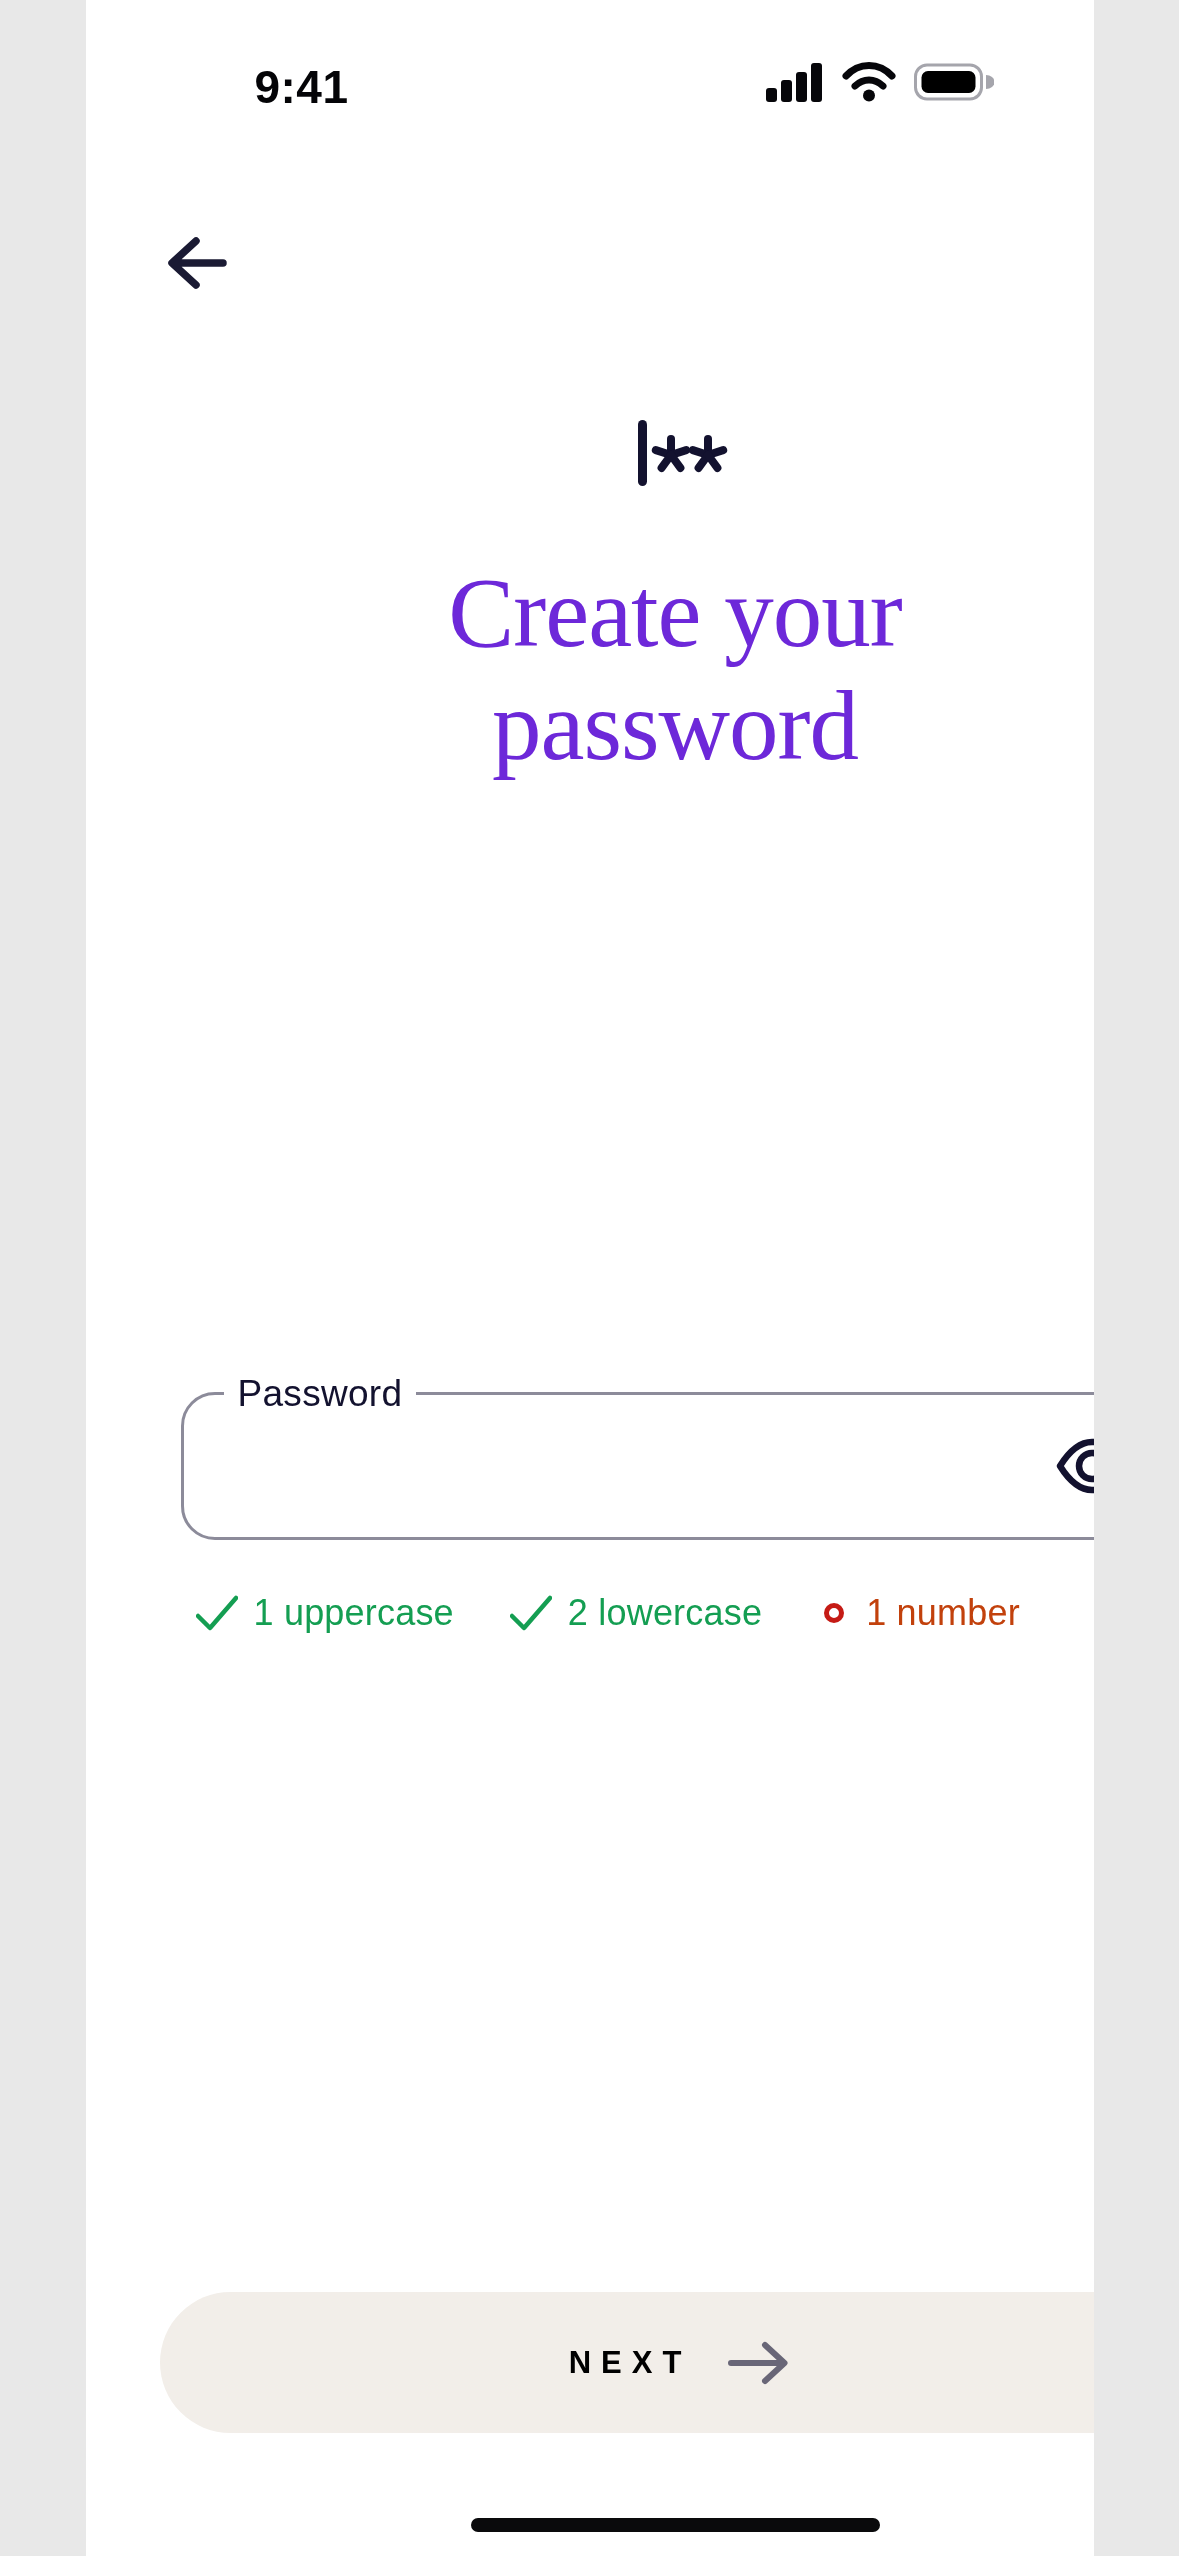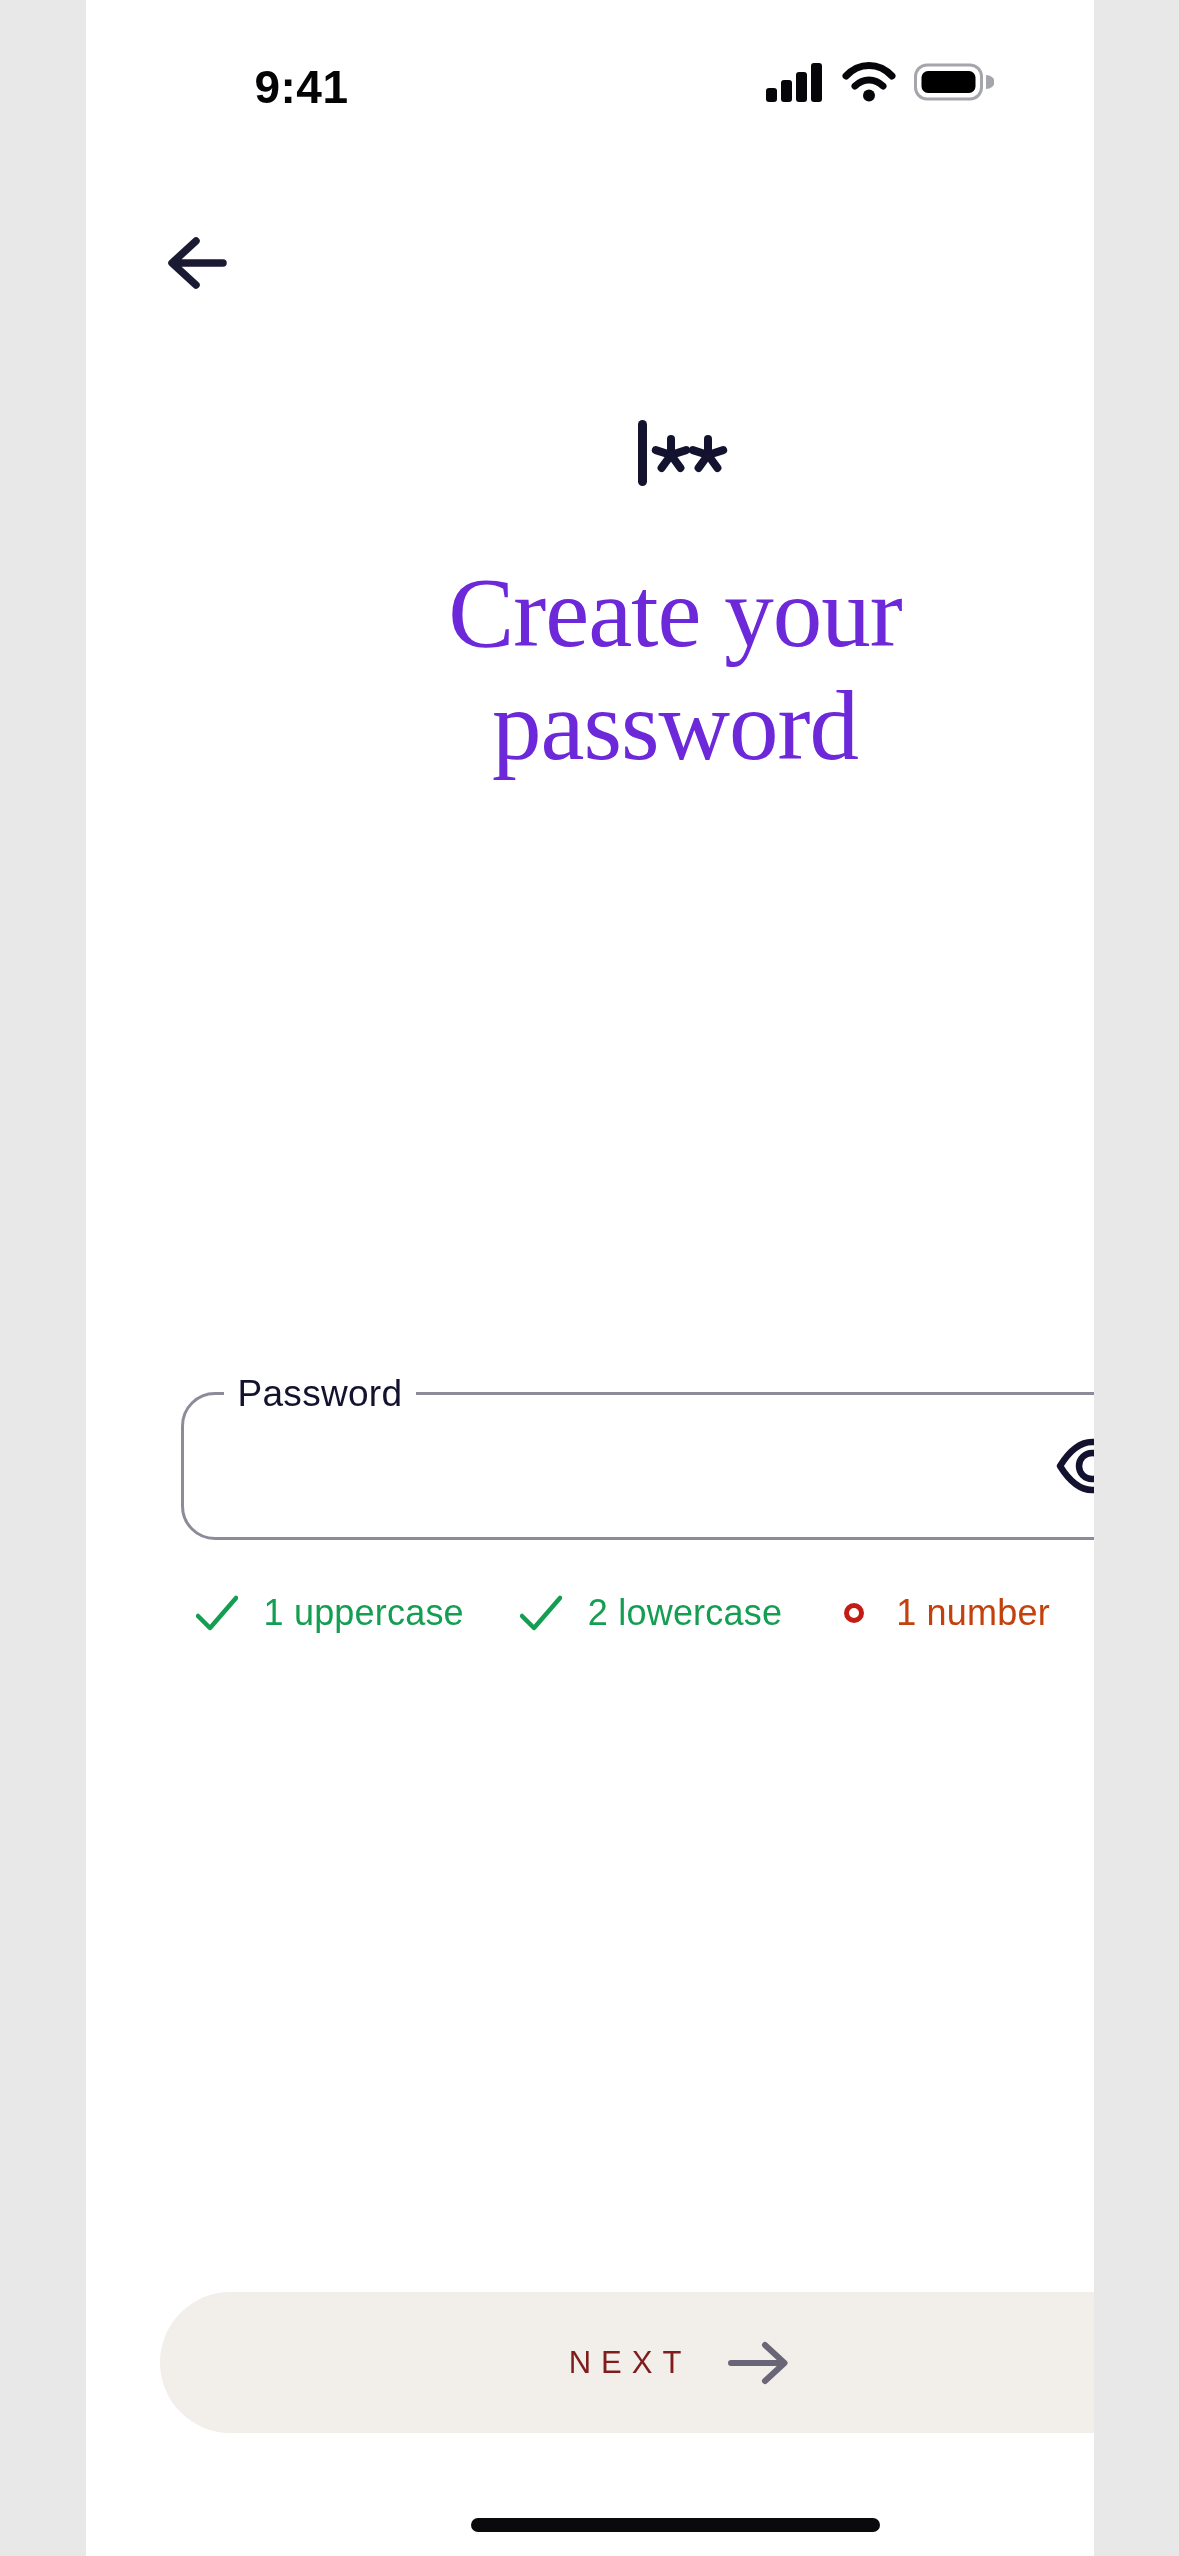--- a/index.html
+++ b/index.html
@@ -115,21 +115,21 @@
   }
   .req-row {
     display: flex;
     align-items: center;
     gap: 56px;
     margin-bottom: 26px;
   }
   .req-item {
     display: flex;
     align-items: center;
-    gap: 26px;
+    gap: 16px;
     font-size: 36px;
     letter-spacing: 0.2px;
     white-space: nowrap;
   }
   .req-item.met { color: #149E52; }
   .req-item.unmet { color: #c2410c; }
   .req-circle {
     width: 20px; height: 20px;
     border: 5px solid #C51B15;
     border-radius: 50%;
@@ -146,23 +146,23 @@
     border-radius: 71px;
     background: #F2EEE9;
     display: flex;
     align-items: center;
     justify-content: center;
     gap: 36px;
     cursor: pointer;
   }
   .next-label {
     font-size: 31px;
-    font-weight: 400;
+    font-weight: 700;
     letter-spacing: 10px;
-    color: #7f1d1d;
+    color: #000000;
     padding-left: 10px; 
   }
 
   
   .home-indicator {
     position: absolute;
     left: 385px; top: 2518px;
     width: 409px; height: 14px;
     border-radius: 7px;
     background: #0a0a0c;

